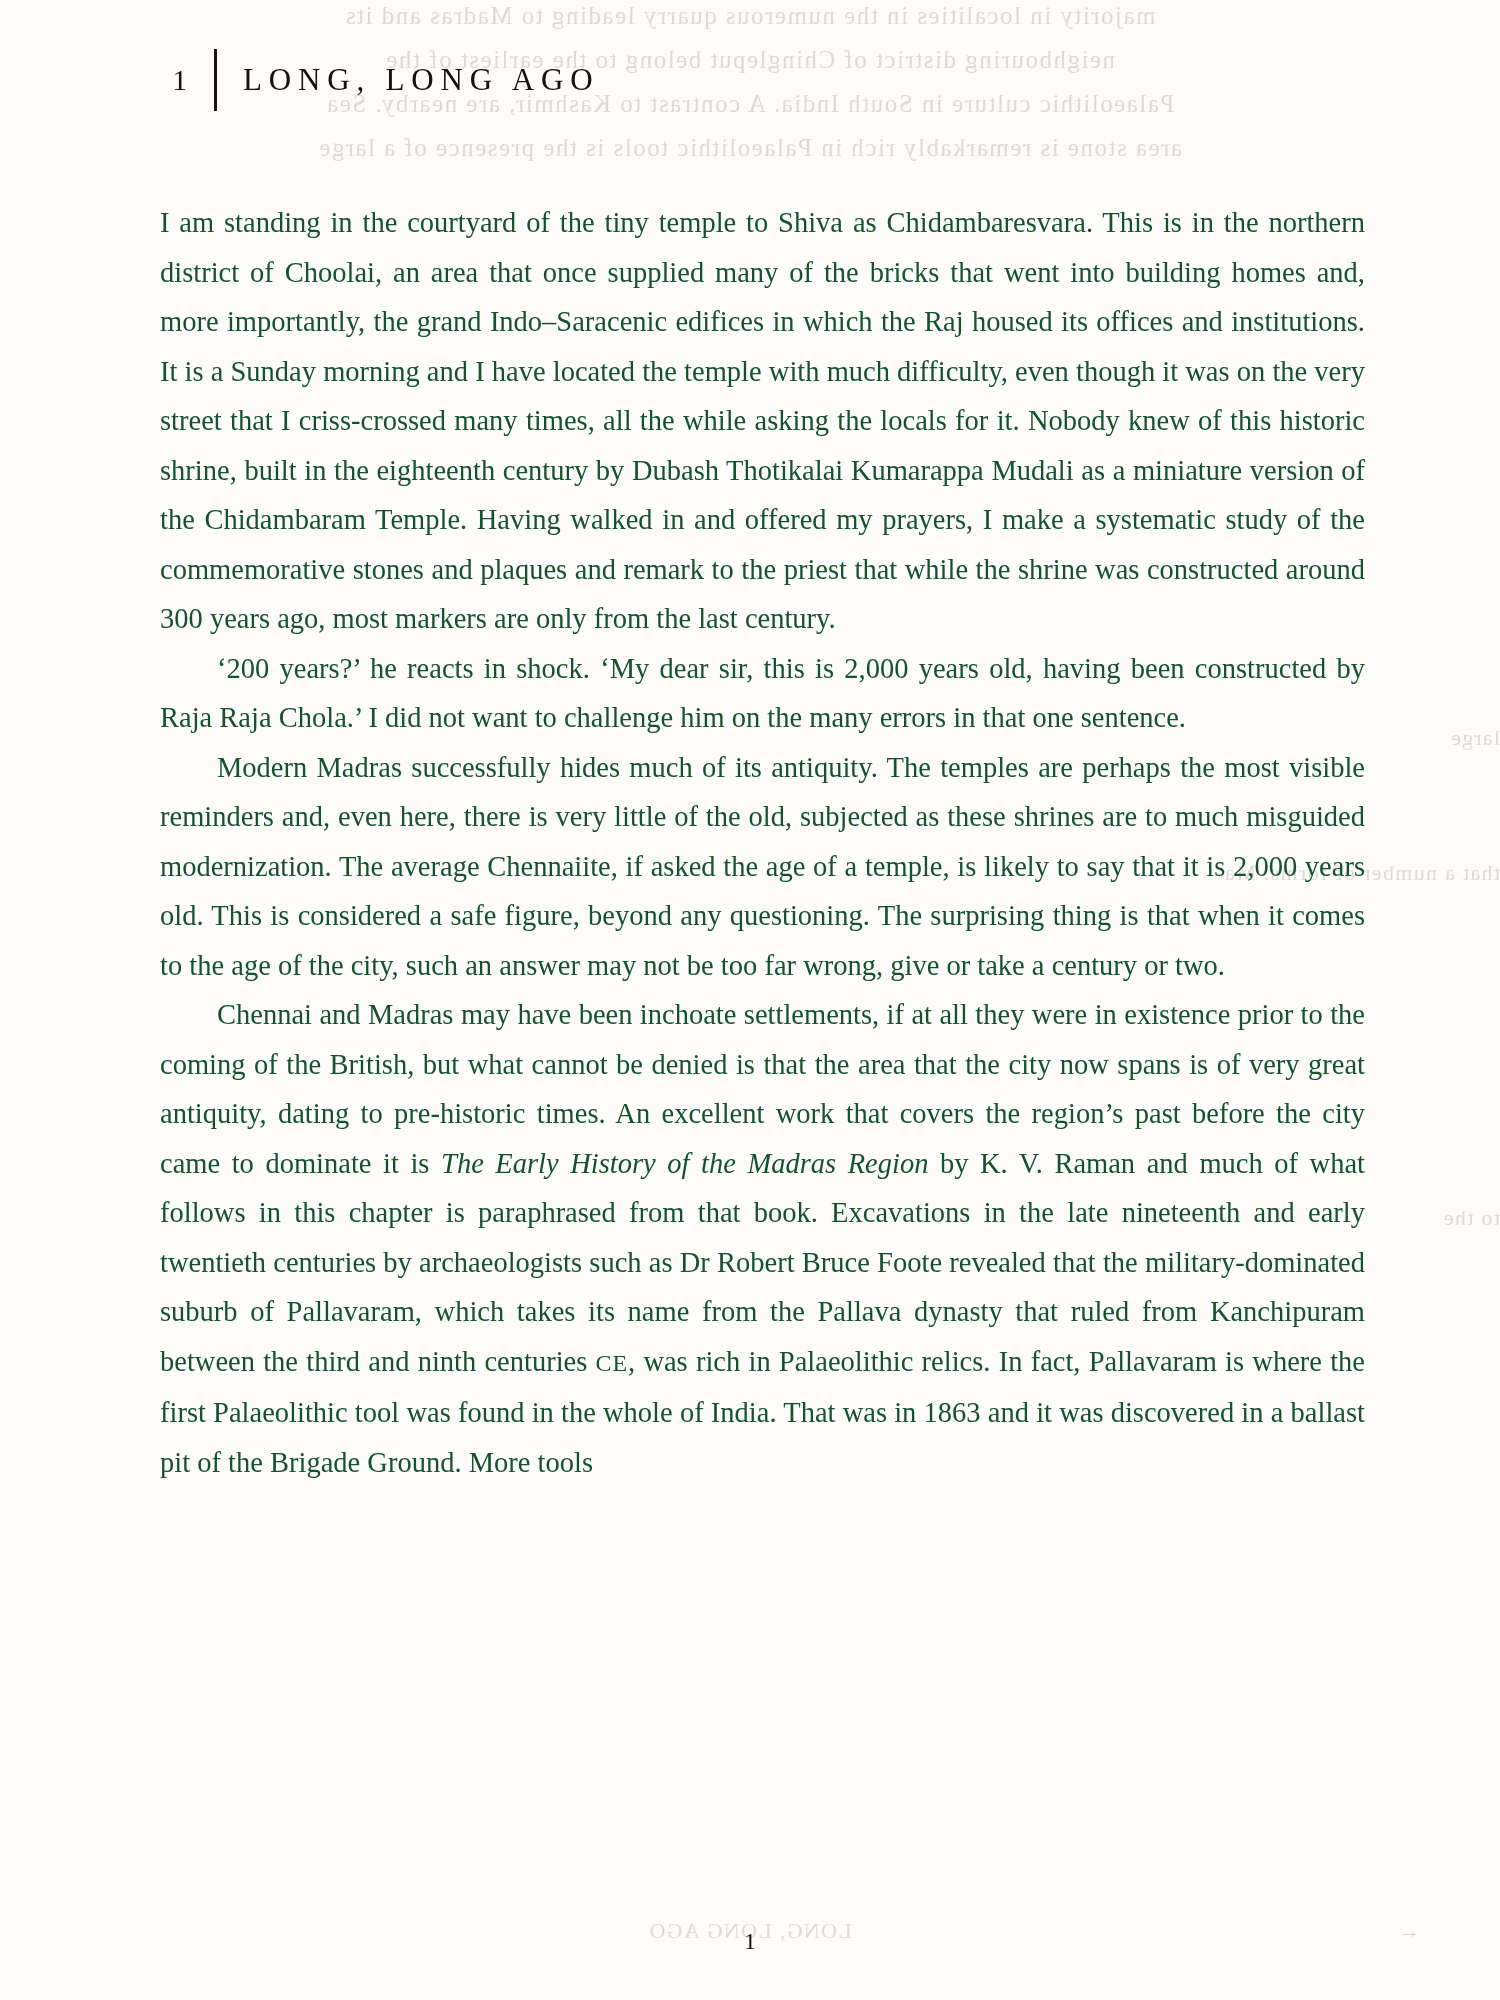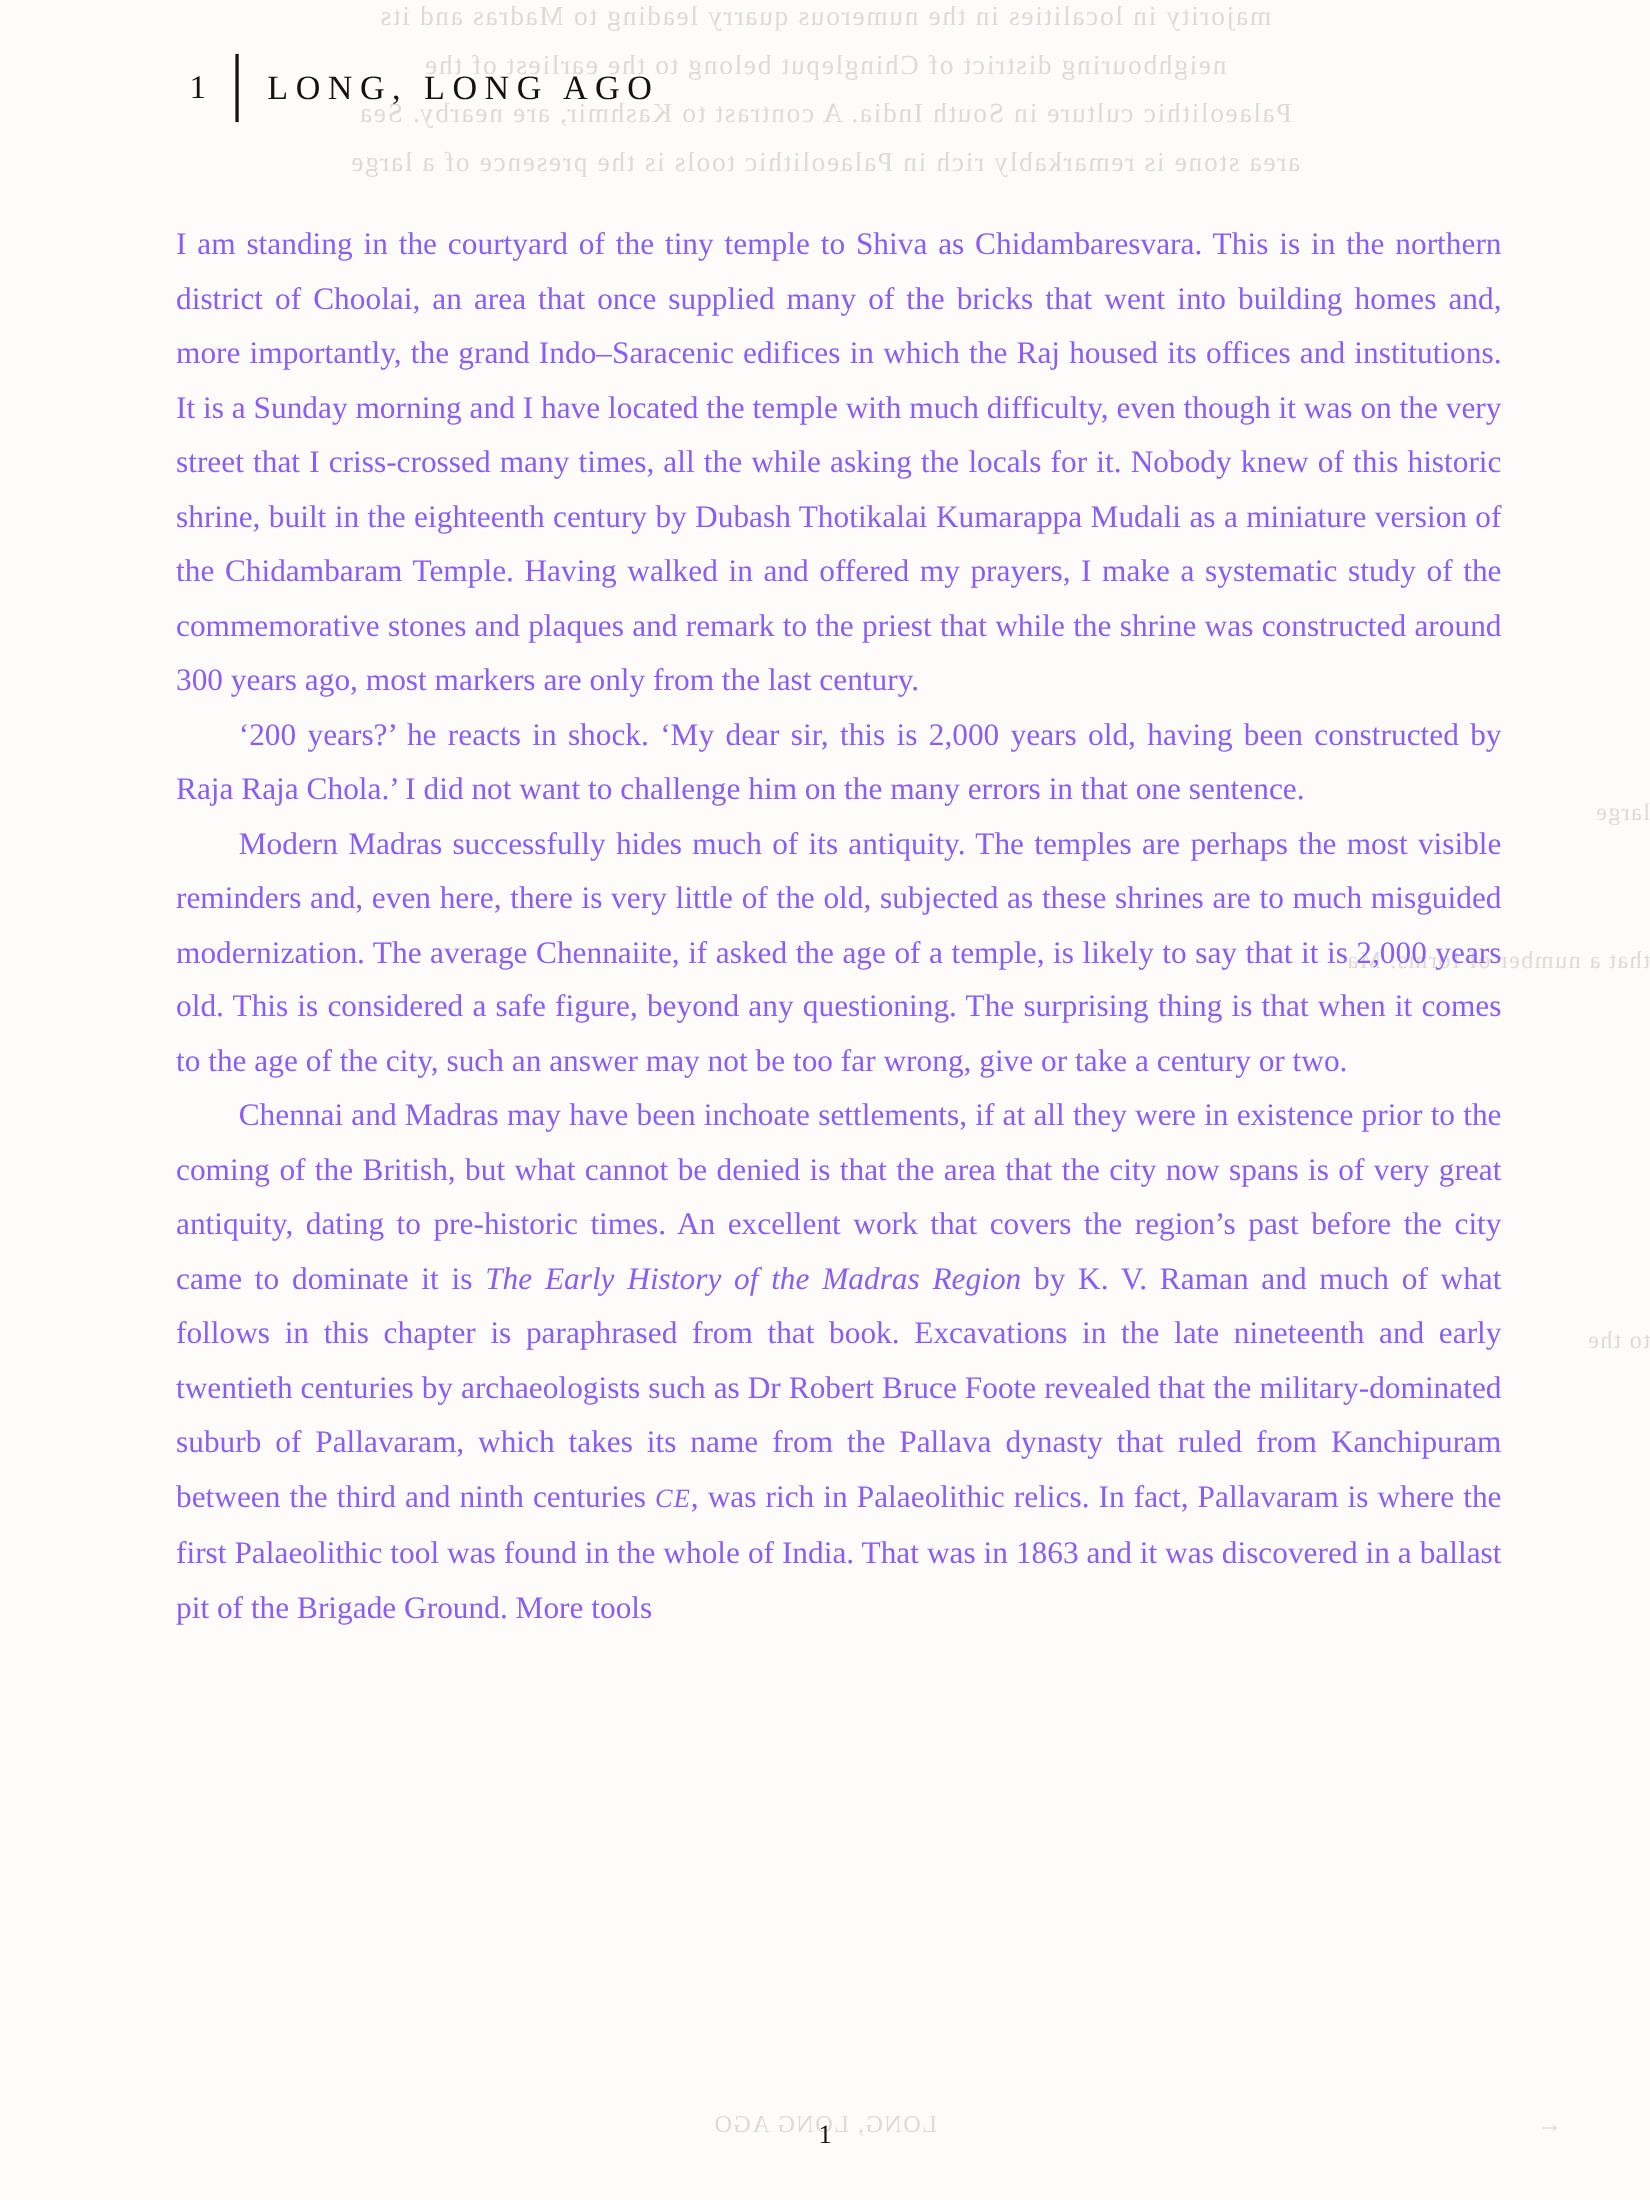--- a/index.html
+++ b/index.html
@@ -76,35 +76,34 @@
 
   .body-text {
     position: absolute;
     left: 160px;
     top: 198px;
     width: 1205px;
     font-size: 28.5px;
     line-height: 49.5px;
     text-align: justify;
     text-justify: inter-word;
-    color: #8b5cf6;
+    color: #14532d;
   }
   .body-text p {
     margin: 0;
     text-indent: 0;
   }
   .body-text p + p {
     text-indent: 2.0em;
   }
   .body-text em {
   }
   .smallcaps {
     font-size: 0.84em;
     letter-spacing: 0.04em;
-    font-style: italic;
   }
 
   .folio {
     position: absolute;
     left: 0;
     top: 1928px;
     width: 1500px;
     text-align: center;
     font-size: 24px;
     color: #16120f;

